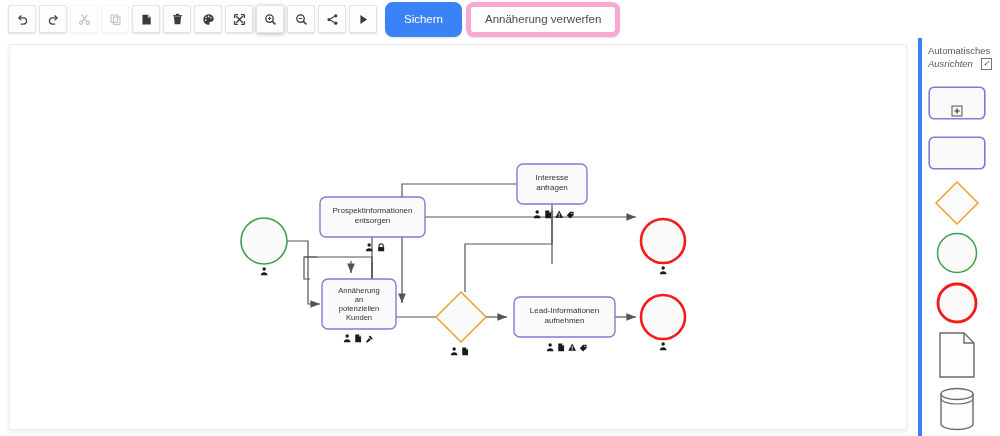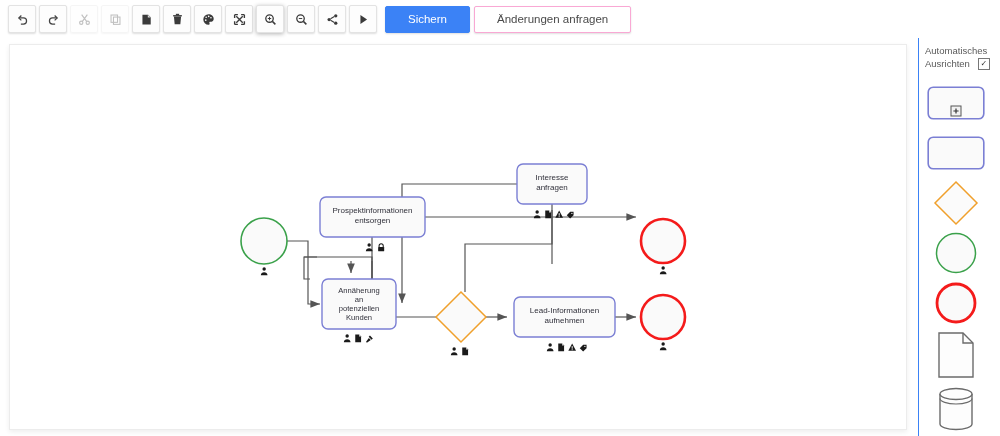--- a/index.html
+++ b/index.html
@@ -38,24 +38,24 @@
     cursor: pointer;
     flex: none;
   }
   .tb-btn.disabled { opacity: .33; }
   .tb-btn.active { box-shadow: 0 1px 4px rgba(0,0,0,.30); }
   .tb-btn svg { display: block; }
   .tb-gap { width: 5px; flex: none; }
 
   .txt-btn {
     height: 25px;
-    padding: 0 22px;
+    padding: 0 14px;
     margin-right: 4px;
-    border: 1px solid #f9a8d4;
-    border-radius: 2px;
+    border: 5px solid #f9a8d4;
+    border-radius: 8px;
     background: #ffffff;
     box-shadow: 0 1px 2px rgba(0,0,0,.13);
     font-size: 11.5px;
     color: #4a4a4a;
     display: flex; align-items: center;
     white-space: nowrap;
     cursor: pointer;
     flex: none;
   }
   .txt-btn.primary {
@@ -83,32 +83,32 @@
     box-shadow: 0 2px 5px rgba(0,0,0,.07);
     overflow: hidden;
   }
   #canvas svg { display: block; }
 
   
   #shapes-panel {
     position: absolute;
     left: 918px; top: 38px;
     width: 74px; height: 398px;
-    border-left: 1px solid #3b82f6;
+    border-left: 4px solid #3b82f6;
     box-sizing: border-box;
     padding-top: 4px;
   }
   .panel-head {
     font-size: 9.5px;
     color: #5a5a5a;
     line-height: 13px;
     padding: 2px 0 0 6px;
   }
   .panel-head .row2 {
-    display: flex; align-items: center; gap: 8px;
+    display: flex; align-items: center; gap: 8px; font-style: italic;
   }
   .chk {
     width: 10px; height: 10px;
     border: 1px solid #777;
     display: inline-flex;
     align-items: center; justify-content: center;
     font-size: 8px; line-height: 1;
     color: #333;
     background: #fff;
     cursor: pointer;
@@ -207,21 +207,21 @@
     </div>
     <div class="tb-btn">
       <svg width="13" height="13" viewBox="0 0 16 16">
           <path d="M4.2 2.6 12.4 8l-8.2 5.4z" fill="#3b3b3b"></path>
         </svg>
     </div>
 
     <div class="tb-gap"></div>
 
     <div class="txt-btn primary">Sichern</div>
-    <div class="txt-btn">Änderungen anfragen</div>
+    <div class="txt-btn">Annäherung verwerfen</div>
   </div>
 
   <div id="canvas">
     <svg width="896" height="384" viewBox="0 0 896 384">
       <defs>
         <marker id="arw" markerWidth="9" markerHeight="9" refX="8" refY="3.2" orient="auto">
           <path d="M0,0 L8,3.2 L0,6.4 z" fill="#555555"></path>
         </marker>
       </defs>
 

